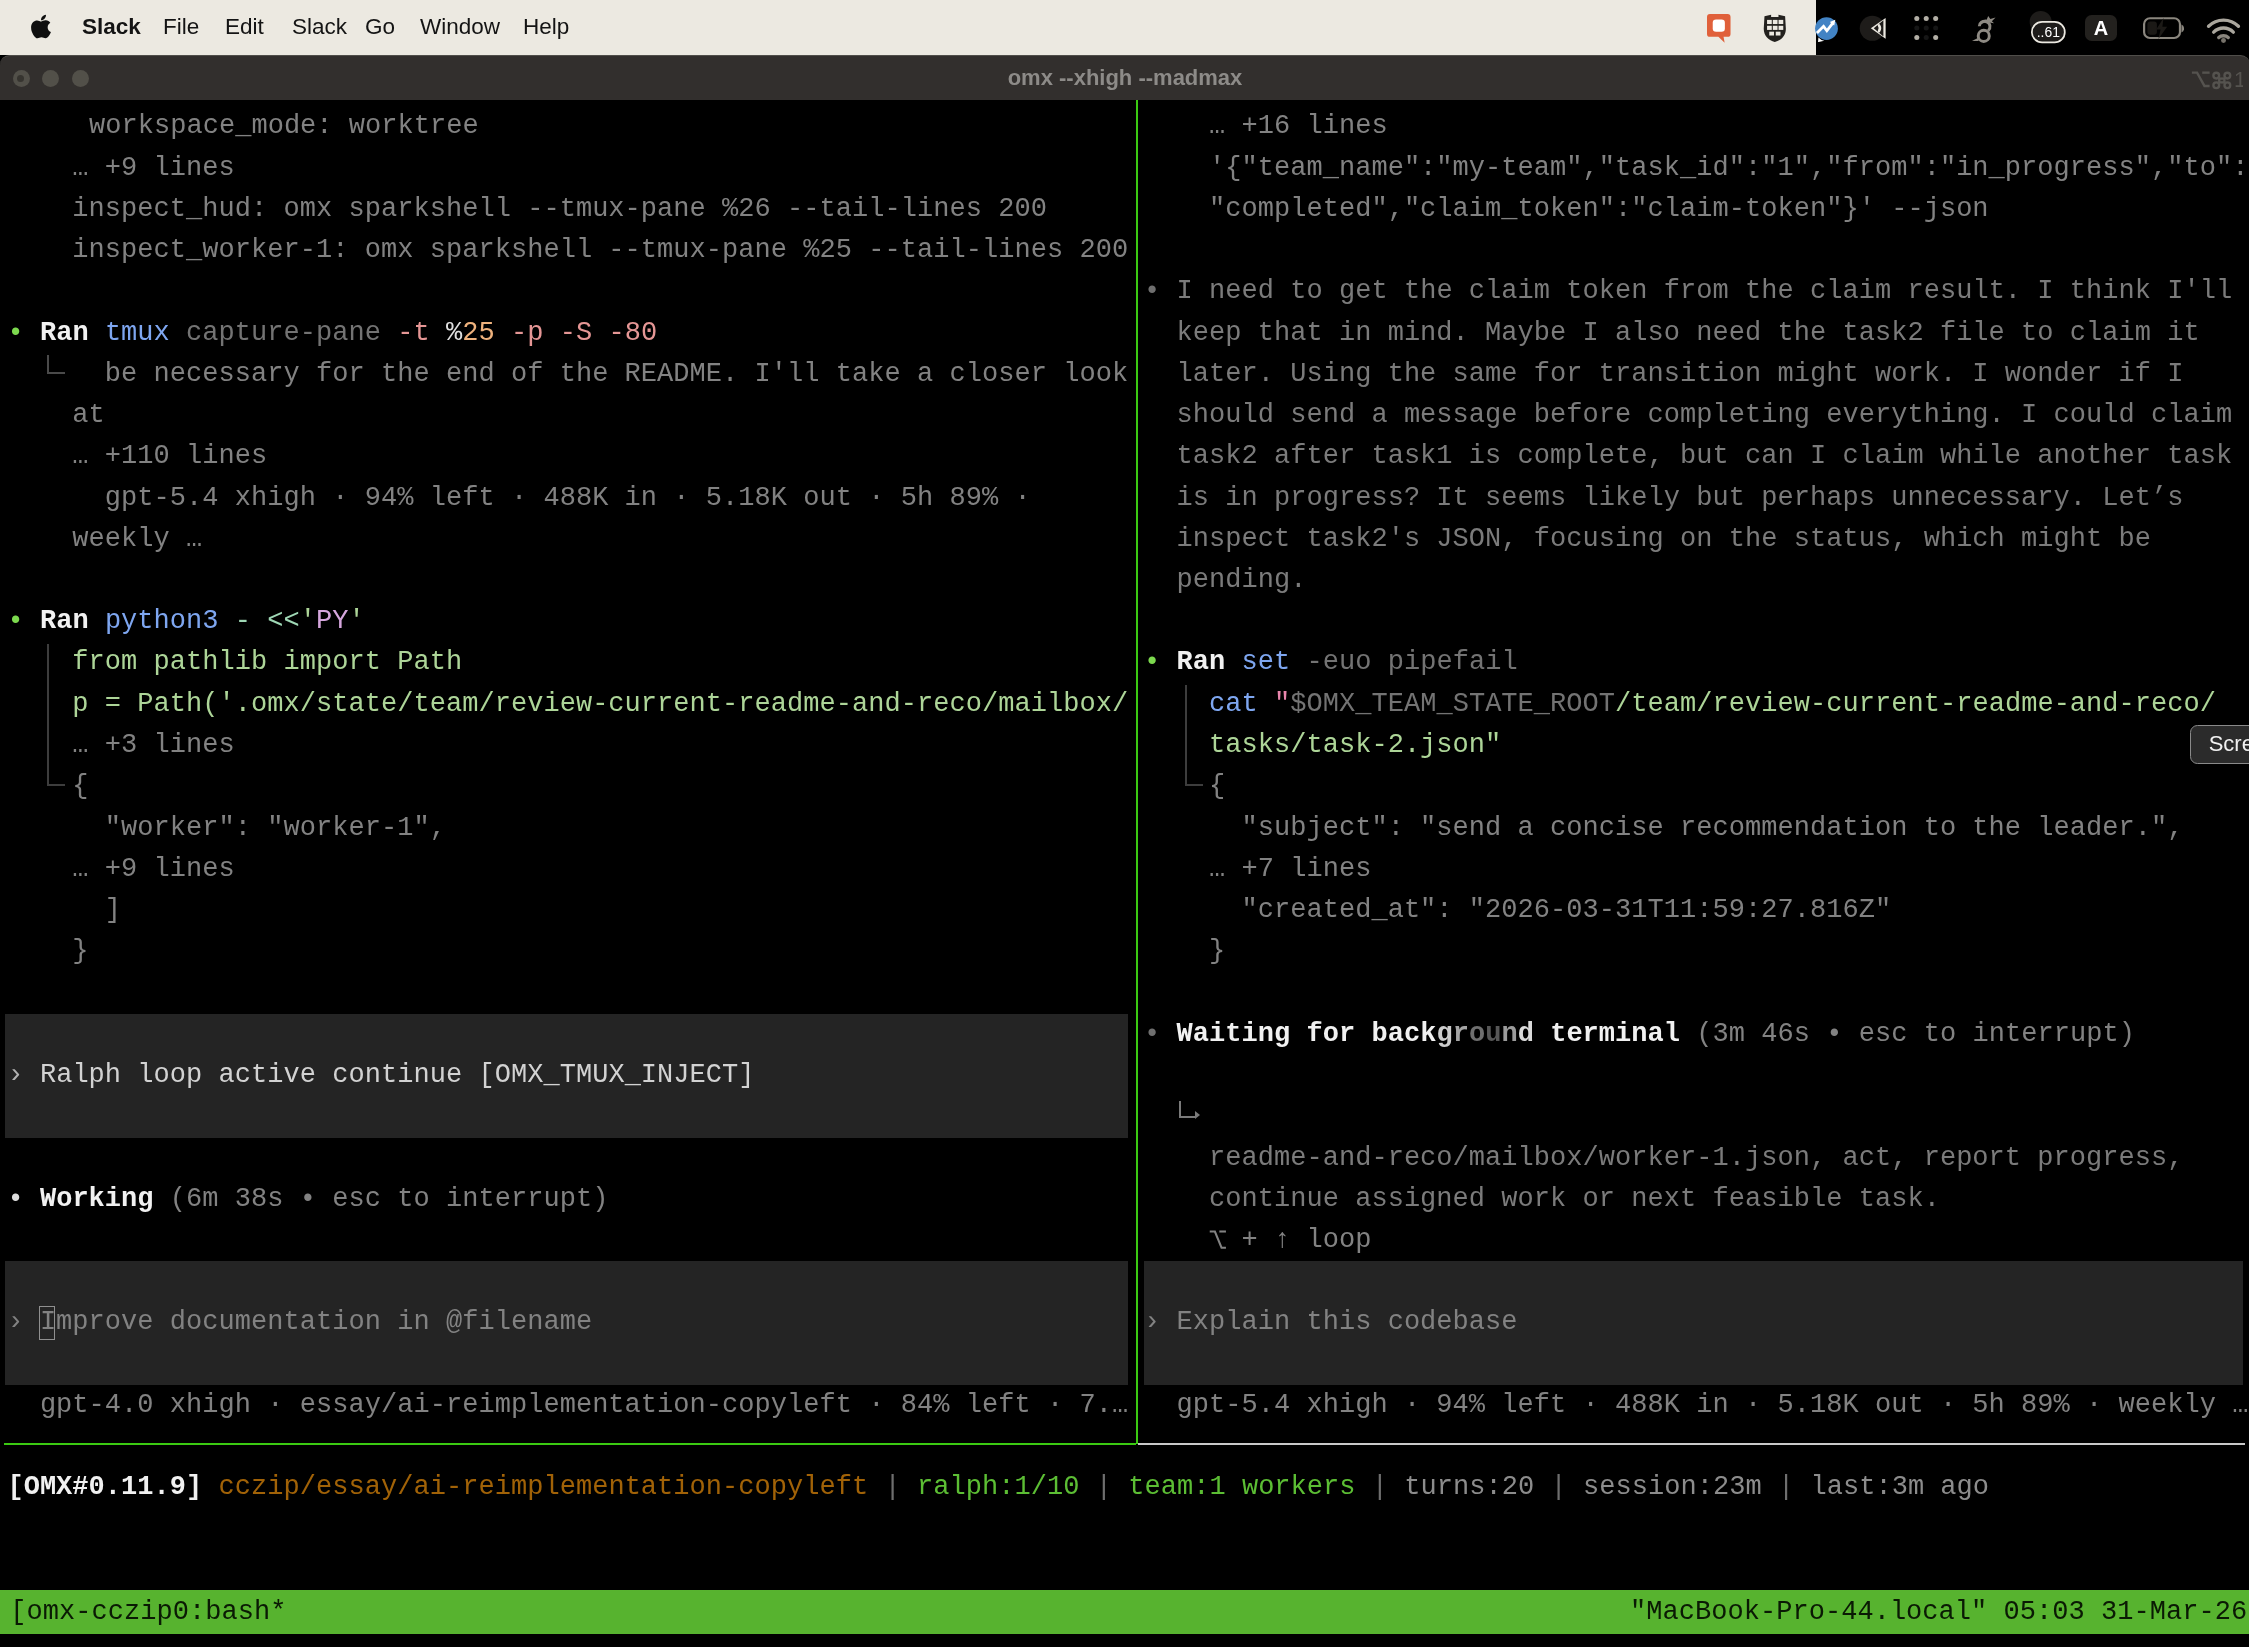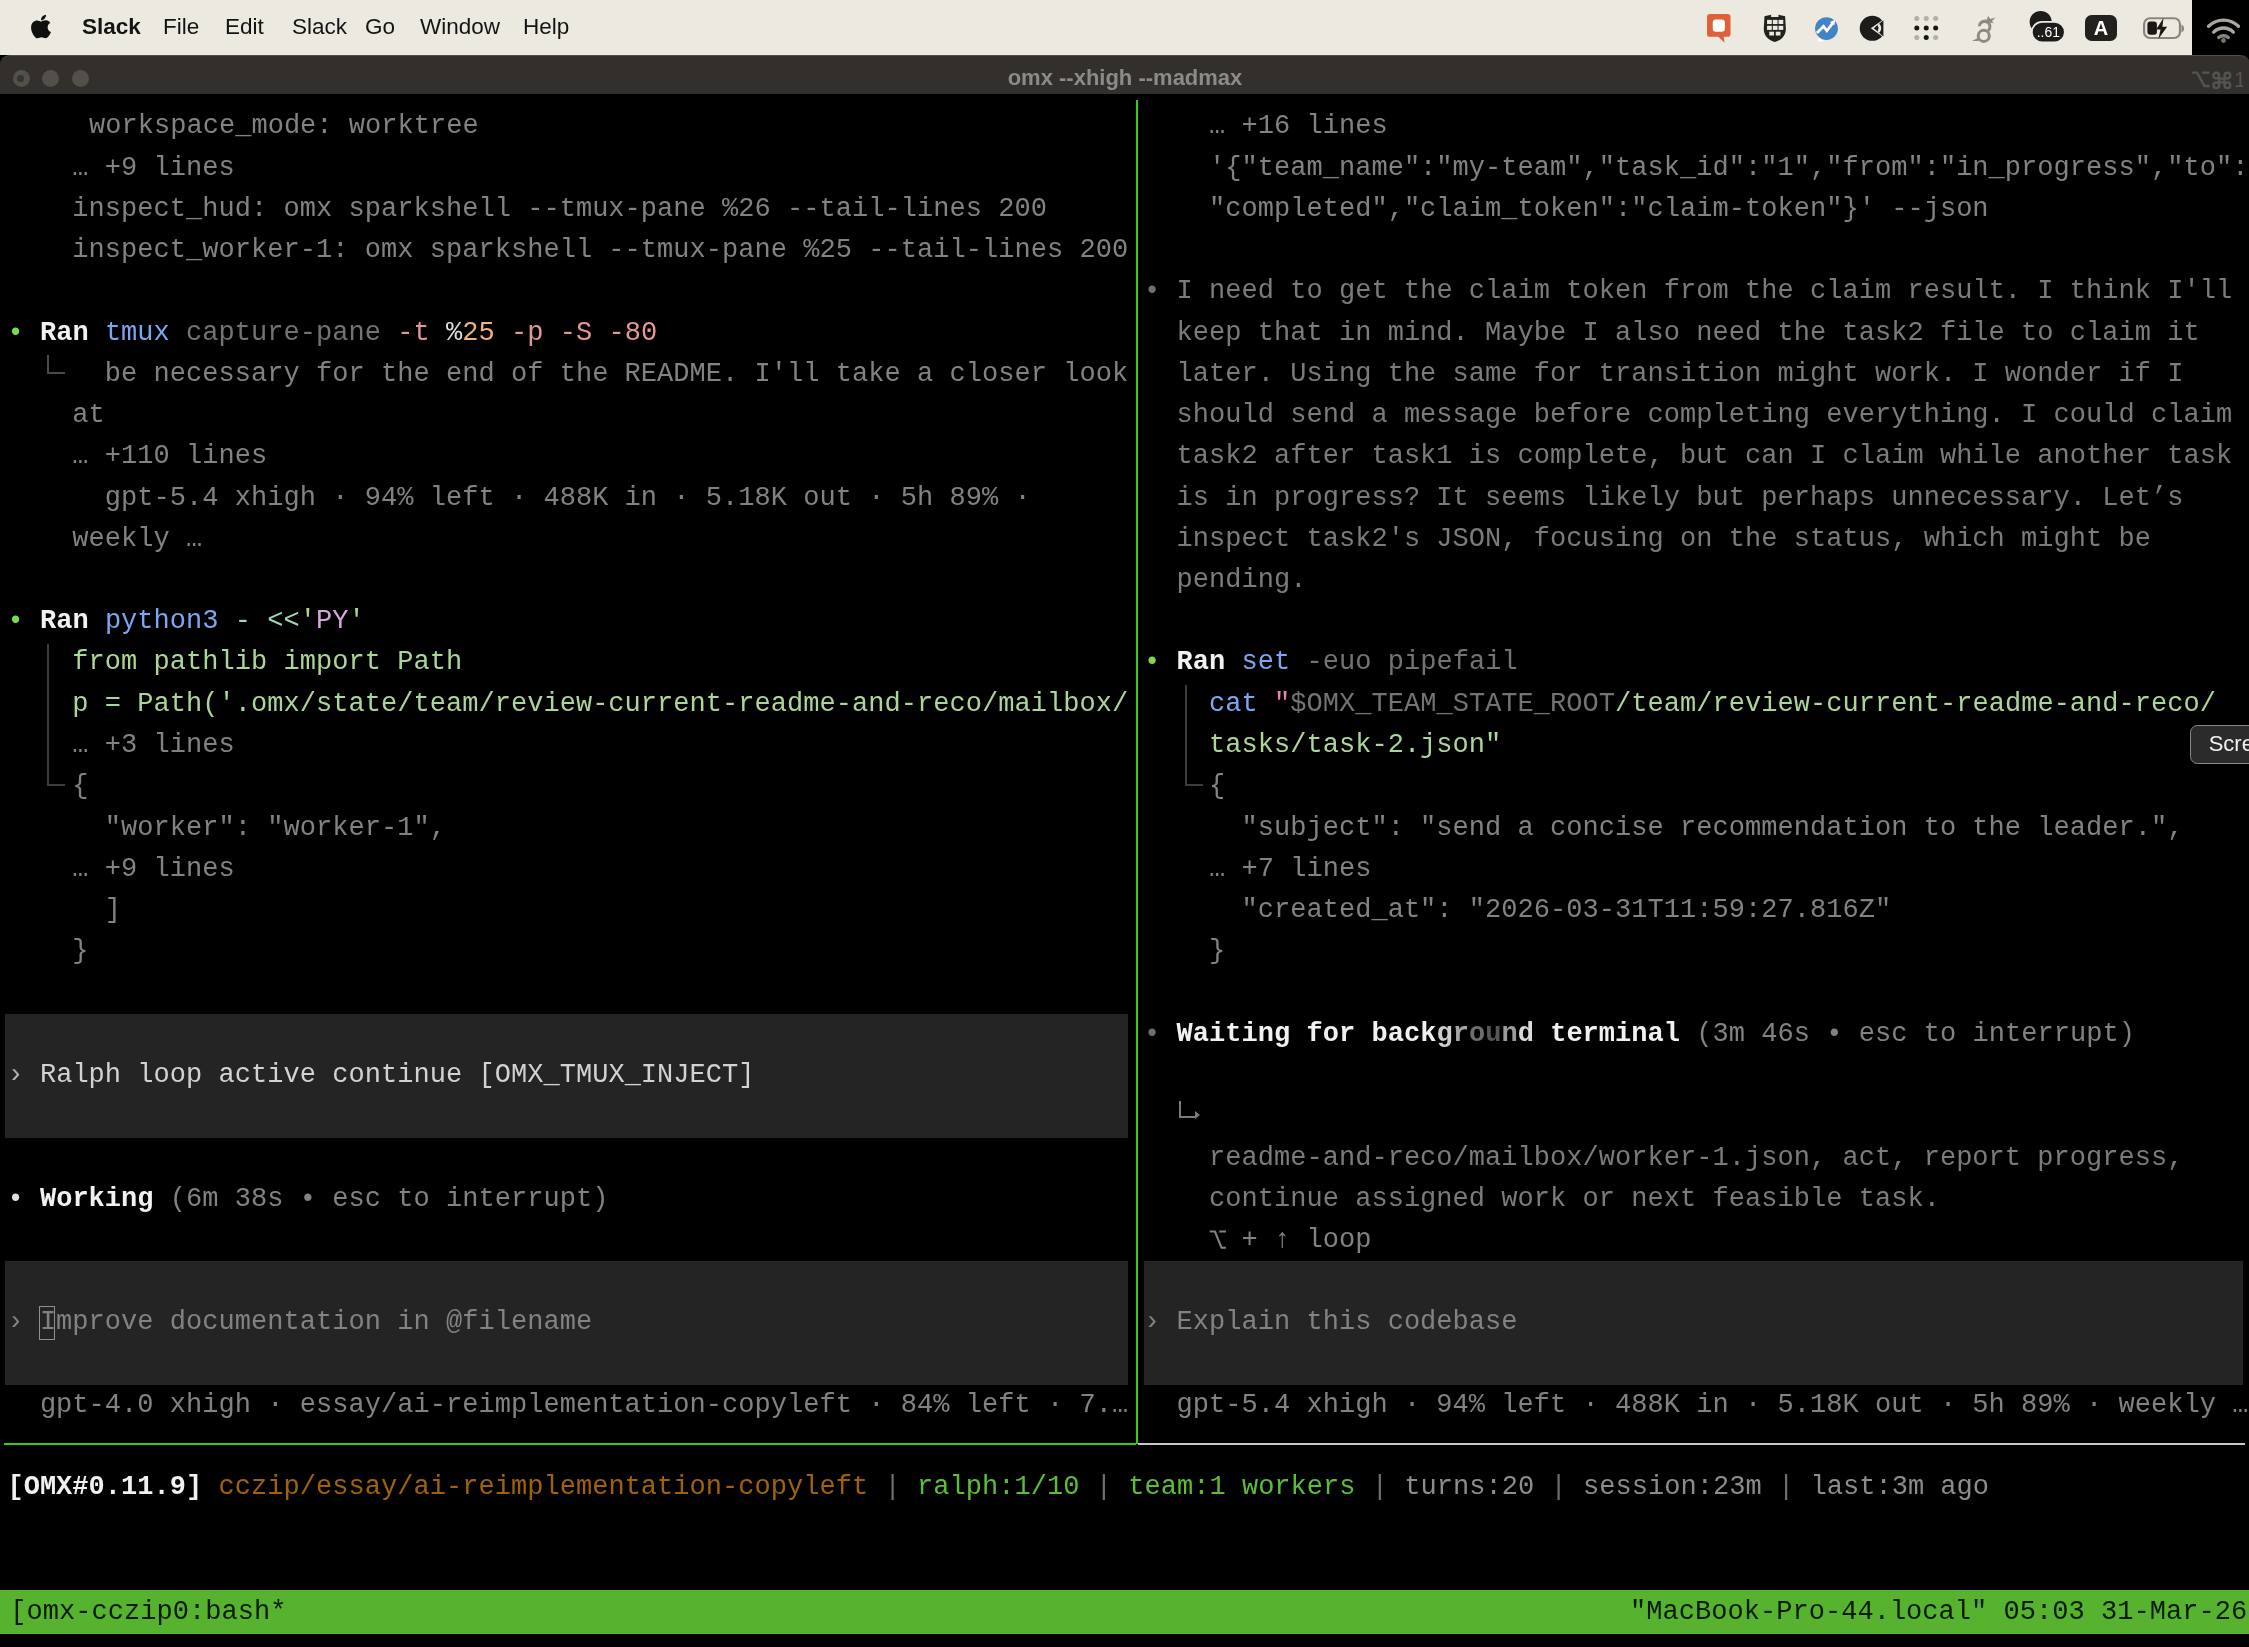--- a/index.html
+++ b/index.html
@@ -1,20 +1,20 @@
 <!DOCTYPE html>
 <html style="font-size:11.8px"><head><meta charset="utf-8"><style>
 *{margin:0;padding:0;box-sizing:border-box}
 html,body{width:2250px;height:1648px;background:#000;overflow:hidden;position:relative;
  font-family:"Liberation Sans",sans-serif;}
-#menubar{position:absolute;left:0;top:0;width:2192px;height:55px;background:#ece9e1}
+#menubar{position:absolute;left:0;top:0;width:1816px;height:55px;background:#ece9e1}
 .mi{position:absolute;top:0;height:55px;line-height:54px;font-size:22.5px;color:#141414;white-space:nowrap}
 .mib{font-weight:bold}
 #win{position:absolute;left:0;top:55px;width:2250px;height:1592px;background:#000;border-radius:9.6px 9.6px 0 0}
-#tbar{position:absolute;left:0;top:0;width:2250px;height:39px;background:#322f2d;border-radius:9.6px 9.6px 0 0;
+#tbar{position:absolute;left:0;top:0;width:2250px;height:45px;background:#322f2d;border-radius:9.6px 9.6px 0 0;
  border-top:1.5px solid #504e4a}
 .tl{position:absolute;top:14.4px;width:17px;height:17px;border-radius:50%;background:#525049}
 #ttext{position:absolute;top:0;left:0;width:100%;height:45px;line-height:44px;text-align:center;
  font-size:22px;font-weight:bold;color:#8d8b88}
 .tr{position:absolute;white-space:pre;font-family:"Liberation Mono",monospace;font-size:27px;
  letter-spacing:0.04px;height:41px;line-height:41px;color:#828282}
 .g{color:#828282}
 .g3{color:#8c8c8c}
 .pipe{color:#6e6e6e}
 .dim{color:#6f6f6f}

